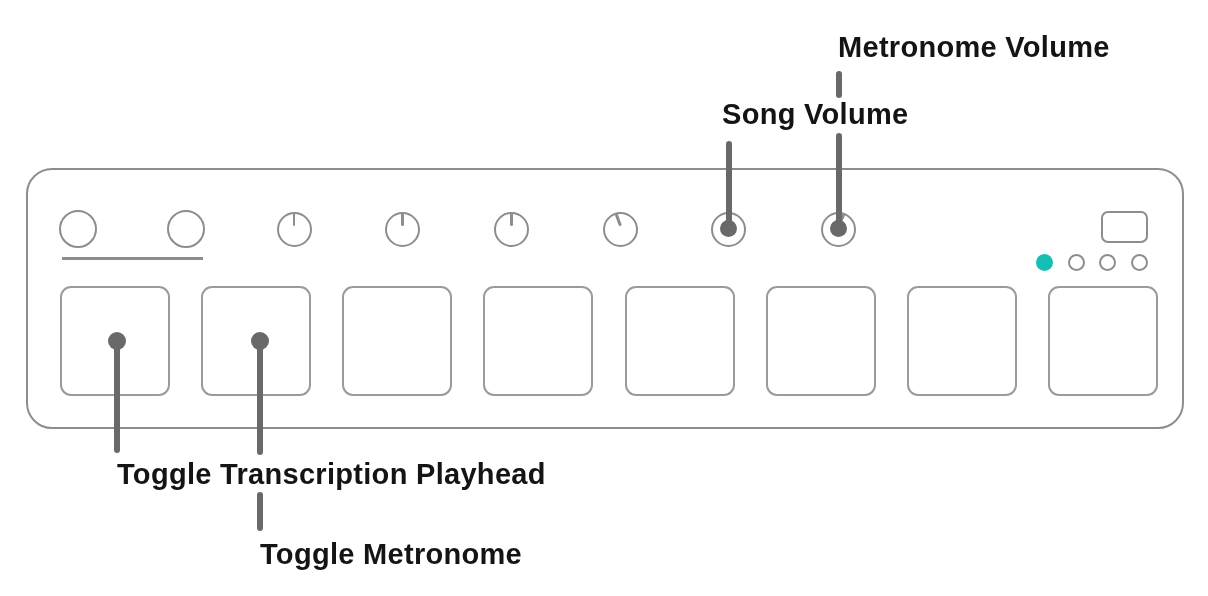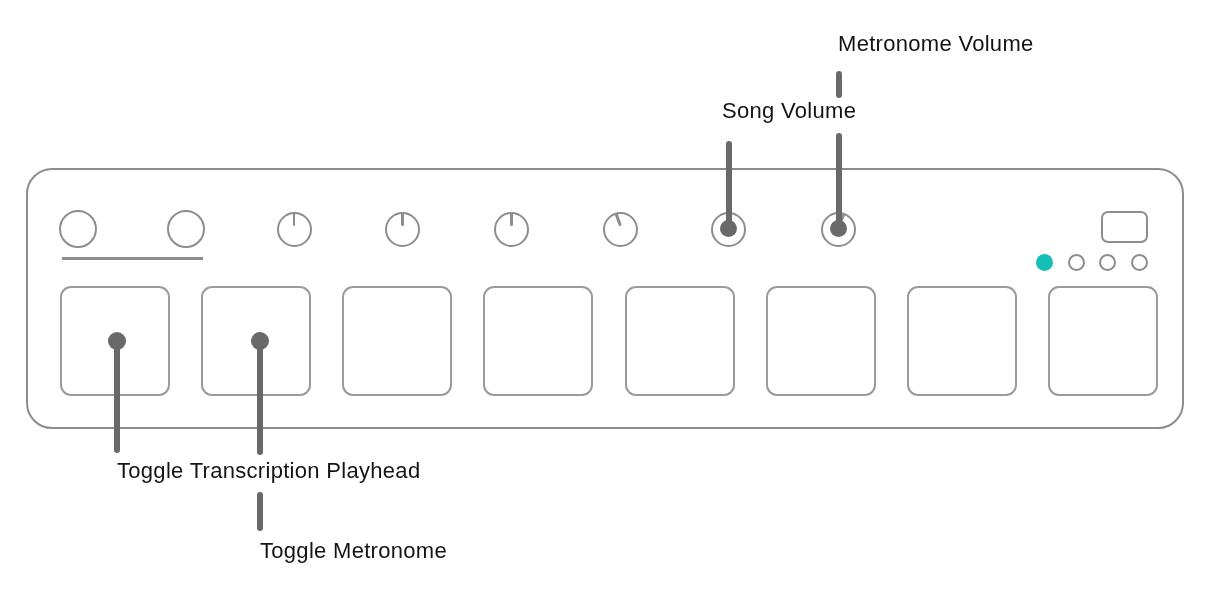--- a/index.html
+++ b/index.html
@@ -44,21 +44,21 @@
   .cl{
     position:absolute;width:6px;background:var(--callout);
     border-radius:3px;z-index:5;
   }
   .cdot{
     position:absolute;width:17px;height:17px;border-radius:50%;
     background:var(--callout);z-index:5;
   }
   .cdot.big{width:18px;height:18px;}
   .label{
-    position:absolute;font-weight:400;font-size:22px;line-height:1;
+    position:absolute;font-weight:700;font-size:29px;line-height:1;
     letter-spacing:0.3px;color:var(--label);white-space:nowrap;z-index:6;
   }
 </style>
 </head>
 <body>
 
 <div id="canvas">
 
   <div class="device"></div>
 

